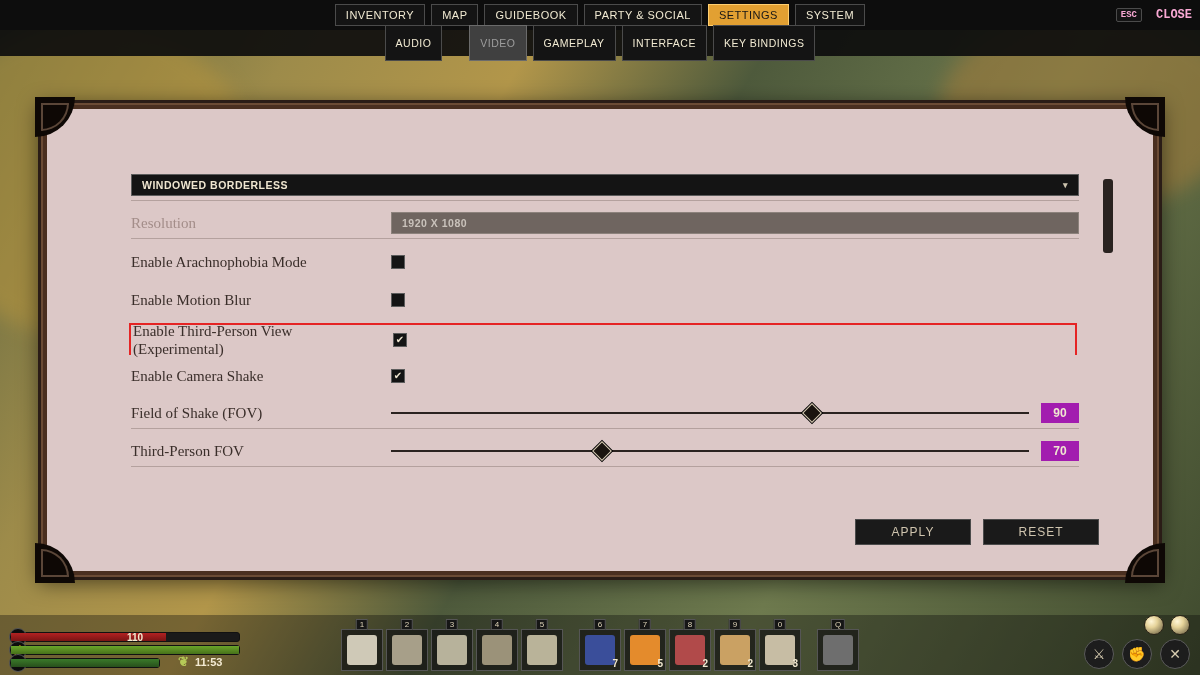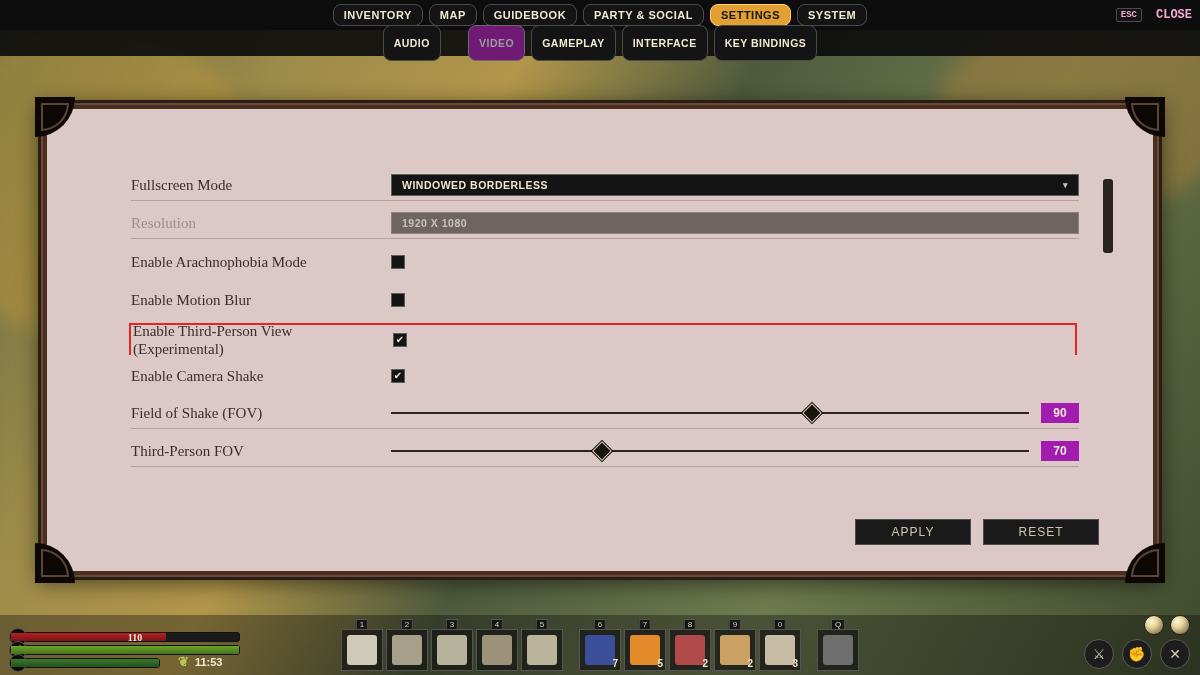--- a/index.html
+++ b/index.html
@@ -14,29 +14,29 @@
   .bg-blob.b2 { width:300px;height:200px;right:-40px;top:10px;background:#a37b3a; }
   .bg-blob.b3 { width:500px;height:200px;left:300px;top:300px;background:#536236; }
 
   
   .topbar { position:absolute; top:0; left:0; right:0; height:30px; background:#0d0d0d; display:flex; align-items:center; justify-content:center; gap:6px; padding:0 8px; }
   .topbar .right { position:absolute; right:8px; top:3px; }
   .tab, .subtab, .topbtn {
     display:inline-flex; align-items:center; justify-content:center;
     height:22px; padding:0 10px;
     background:#141414; color:#f1ead2;
-    border:1px solid #4b4b4b; border-radius:8px;
-    font-weight:700; font-size:11px; letter-spacing:0.5px;
+    border:1px solid #4b4b4b; border-radius:0;
+    font-weight:400; font-size:11px; letter-spacing:0.5px;
     font-family: "Trebuchet MS", Arial, sans-serif;
     cursor:pointer;
   }
   .tab.active { background:#e2a032; color:#161616; border-color:#ffcf70; }
   .subbar { position:absolute; top:30px; left:0; right:0; height:26px; background:rgba(13,13,13,0.92); display:flex; align-items:center; justify-content:center; gap:6px; }
   .subtab { height:36px; font-size:10.5px; }
-  .subtab.active { background:#701a75; color:#9d9d9d; border-color:#6b6b6b;margin-left:21px; }
+  .subtab.active { background:#404040; color:#9d9d9d; border-color:#6b6b6b;margin-left:21px; }
   .escbox { display:inline-flex; align-items:center; gap:14px; color:#f9a8d4; font-weight:700; font-size:12px; font-family:Liberation Mono, monospace; cursor:pointer; }
   .escbox .kbd { background:#141414; border:1px solid #4b4b4b; border-radius:2px; padding:1px 4px; font-size:9px; }
 
   
   .panel {
     position:absolute; left:38px; top:100px; width:1124px; height:480px;
     background:#dcc8c7;
     border:3px solid #2a1c16;
     border-radius:6px;
     box-shadow:
@@ -79,21 +79,21 @@
   .panelbtn { width:116px; height:26px; background:#1a1a1a; border:1px solid #4b4b4b; color:#cfc4ae; font-weight:400; font-size:12px; letter-spacing:1px; display:flex; align-items:center; justify-content:center; cursor:pointer; font-family:"Trebuchet MS",sans-serif;}
 
   
   .hud { position:absolute; left:0; right:0; bottom:0; height:60px; background:rgba(10,10,10,.35); }
   .status { position:absolute; left:10px; bottom:4px; width:230px; }
   .bar { height:10px; border:1px solid #111; margin-bottom:3px; position:relative; background:#1a1a1a; display:flex; align-items:center;}
   .bar .fill { position:absolute; left:0; top:0; bottom:0; }
   .bar.hp .fill { background:linear-gradient(#b22222,#7a1414); width:68%; }
   .bar.stam .fill { background:linear-gradient(#6aa52a,#47711a); width:100%; }
   .bar.food .fill { background:linear-gradient(#3a7a2a,#284f1c); width:100%; }
-  .bar .num { position:relative; color:#f3ead2; font-size:10px; font-weight:700; margin-left:auto; margin-right:auto; font-family:Liberation Serif, serif;}
+  .bar .num { position:relative; color:#f3ead2; font-size:10px; font-weight:700; margin-left:auto; margin-right:auto; font-family:Liberation Sans, sans-serif;}
   .sicon { position:absolute; left:-2px; width:18px; height:18px; background:#0c0c0c; border-radius:50%; border:1px solid #555; display:flex; align-items:center; justify-content:center; font-size:9px; color:#d6c79f;}
   .bar { padding-left:20px; border-radius:3px;}
   .clock { position:absolute; left:168px; bottom:2px; color:#f3ead2; font-size:11px; font-weight:700; display:flex; align-items:center; gap:6px; font-family:"Trebuchet MS",sans-serif;}
   .leaf { color:#b6ca58; font-size:13px;}
 
   .hotbar { position:absolute; left:50%; transform:translateX(-50%); bottom:4px; display:flex; gap:3px; }
   .slot { width:42px; height:42px; background:rgba(20,20,20,.7); border:1px solid #555; position:relative; display:flex; align-items:center; justify-content:center;}
   .slot.sep { width:10px; background:transparent; border:none; }
   .slot .key { position:absolute; top:-11px; left:50%; transform:translateX(-50%); font-size:8px; color:#ddd2b6; background:#161616; border:1px solid #555; padding:0 3px; font-family:"Trebuchet MS",sans-serif;}
   .slot .cnt { position:absolute; right:2px; bottom:1px; font-size:10px; color:#f0e7cf; font-weight:700; font-family:"Trebuchet MS",sans-serif;}
@@ -139,21 +139,20 @@
   <div class="corner tl"></div>
   <div class="corner tr"></div>
   <div class="corner bl"></div>
   <div class="corner br"></div>
 
   <div class="scrollbar"></div>
 
   <div class="settings-area">
 
     <div class="row">
-      <div class="lbl">Fullscreen Mode</div>
       <div class="ctrl">
         <div class="dropdown">
           <span>WINDOWED BORDERLESS</span>
           <span class="caret">▾</span>
         </div>
       </div>
     </div>
 
     <div class="row">
       <div class="lbl muted">Resolution</div>

